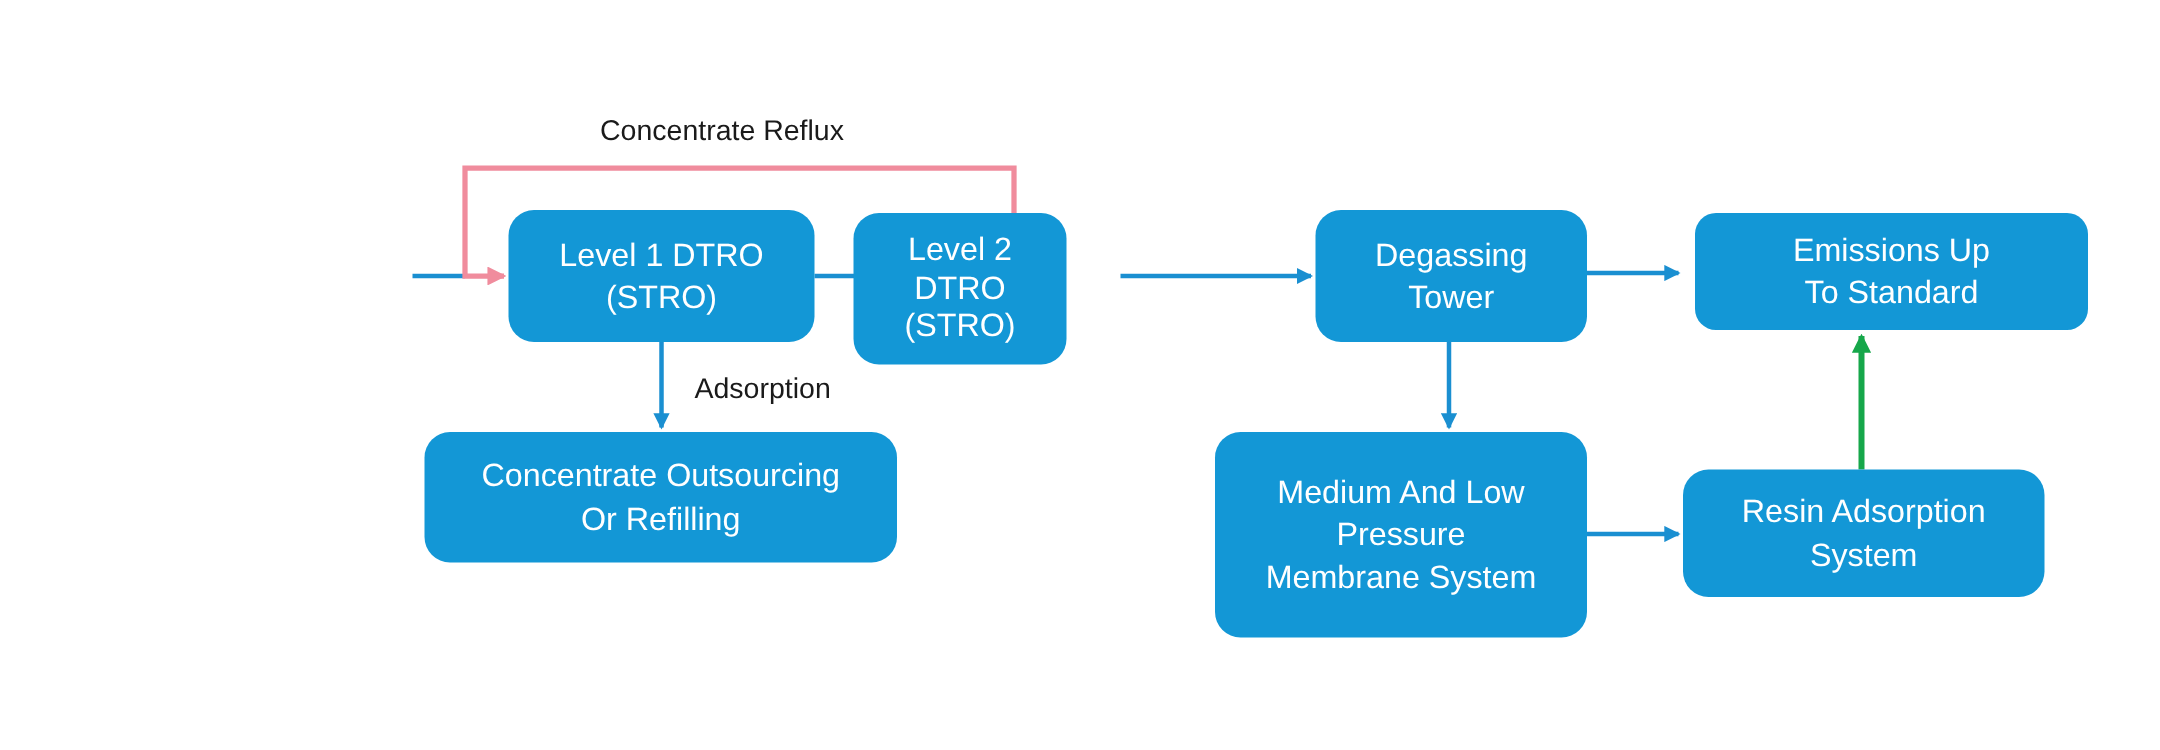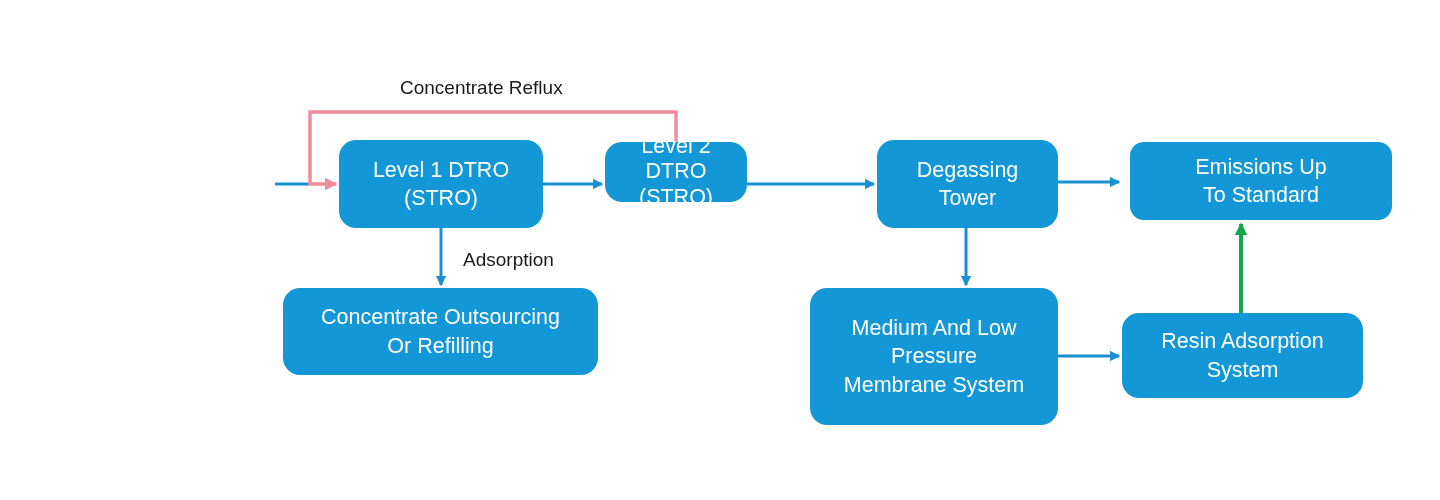--- a/index.html
+++ b/index.html
@@ -91,21 +91,21 @@
 
     <path d="M1058,356 H1119" class="edge-blue" marker-end="url(#arrowBlue)"></path>
 
     <path d="M1241,313 V224" class="edge-green" marker-end="url(#arrowGreen)"></path>
   </svg>
 
 
   <div class="node" style="left:339px; top:140px; width:204px; height:88px;">Level 1 DTRO
 (STRO)</div>
 
-  <div class="node" style="left:605px; top:142px; width:142px; height:60px; line-height:1.18;">Level 2
+  <div class="node" style="left:569px; top:142px; width:142px; height:101px; line-height:1.18;">Level 2
 DTRO
 (STRO)</div>
 
   <div class="node" style="left:877px; top:140px; width:181px; height:88px;">Degassing
 Tower</div>
 
   <div class="node" style="left:1130px; top:142px; width:262px; height:78px;border-radius:14px;">Emissions Up
 To Standard</div>
 
   <div class="node" style="left:810px; top:288px; width:248px; height:137px;">Medium And Low

